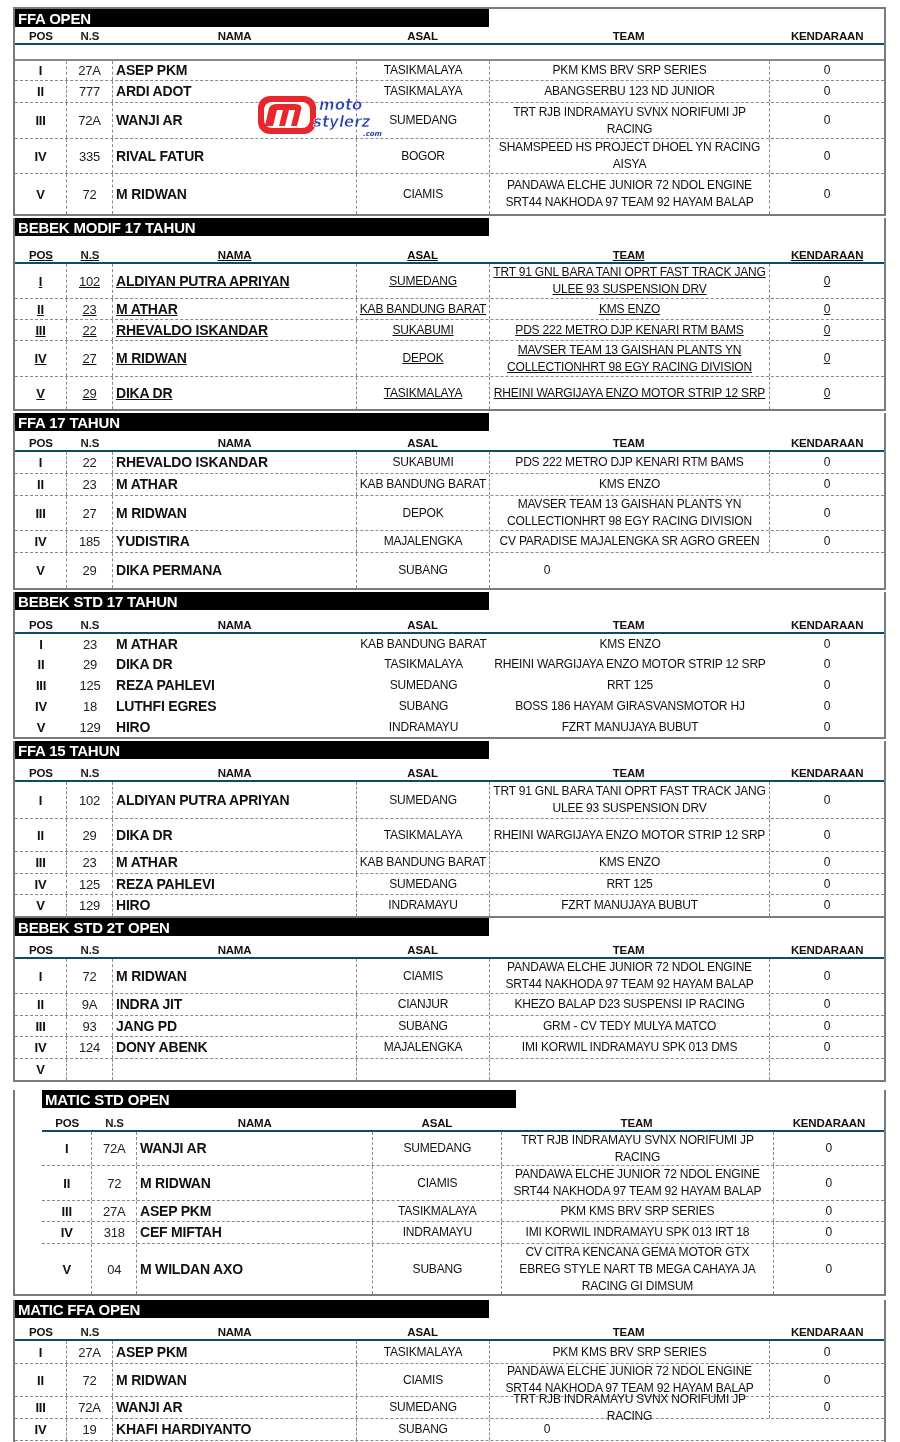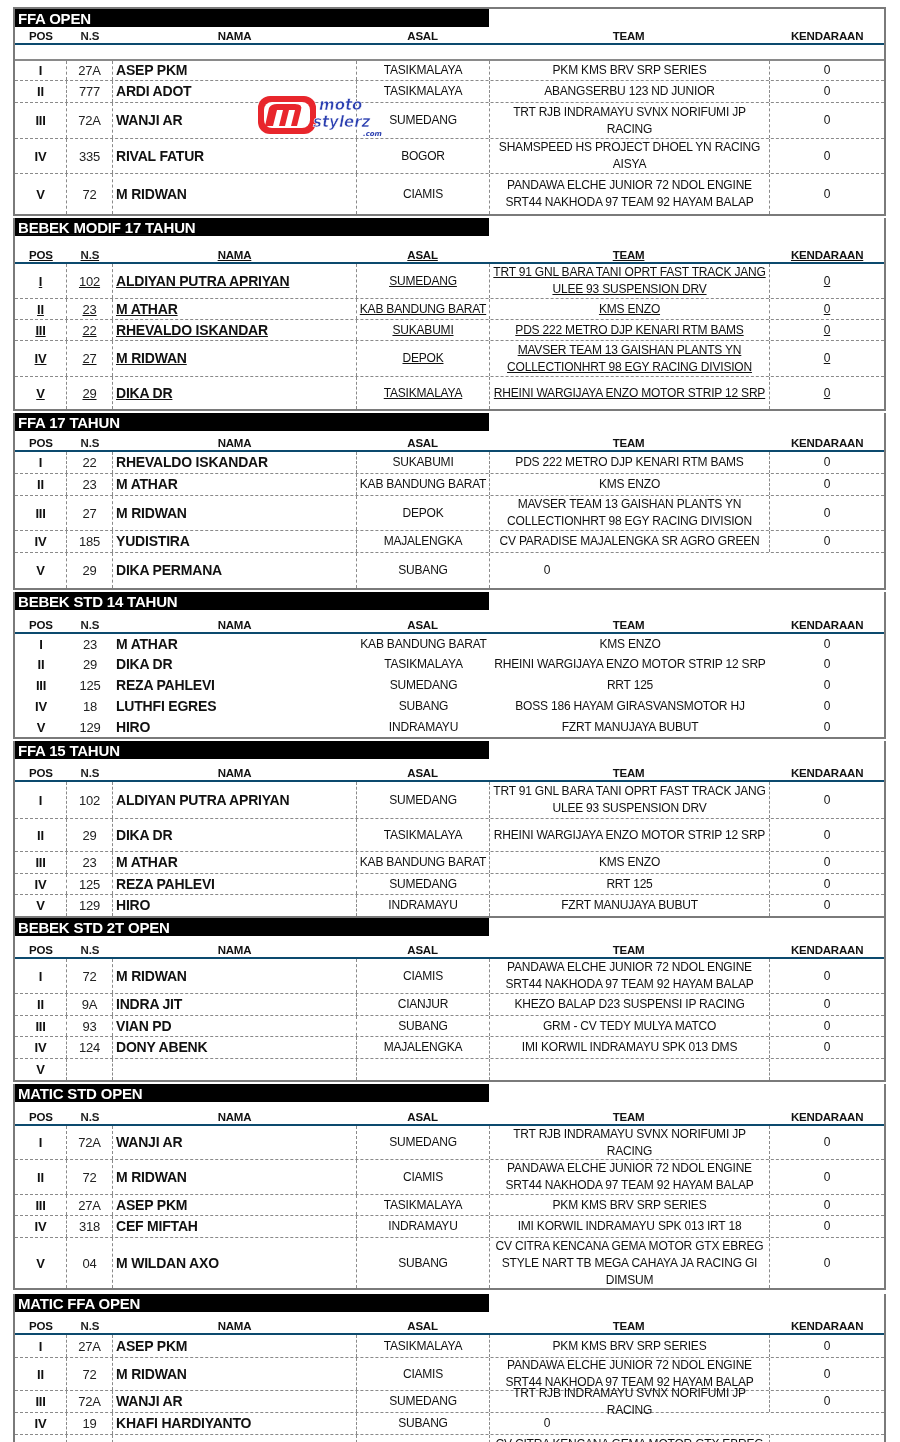--- a/index.html
+++ b/index.html
@@ -358,21 +358,21 @@
         </div>
         <div class="cell c-asal">
           <span>SUBANG</span>
         </div>
         <div class="cell c-kend">
           <span>0</span>
         </div>
       </div>
     </div>
     <div class="section" style="margin-top: 2px;">
-      <div class="sec-title">BEBEK STD 14 TAHUN</div>
+      <div class="sec-title">BEBEK STD 17 TAHUN</div>
       <div class="hdr" style="height: 22px;">
         <div class="c-pos">POS</div>
         <div class="c-ns">N.S</div>
         <div class="c-nama">NAMA</div>
         <div class="c-asal">ASAL</div>
         <div class="c-team">TEAM</div>
         <div class="c-kend">KENDARAAN</div>
       </div>
       <div class="row noborder" style="border-bottom: none; height: 20px;">
         <div class="cell c-pos">
@@ -637,21 +637,21 @@
         </div>
       </div>
       <div class="row" style="height: 20px;">
         <div class="cell c-pos">
           <span>III</span>
         </div>
         <div class="cell c-ns">
           <span>93</span>
         </div>
         <div class="cell c-nama">
-          <span>VIAN PD</span>
+          <span>JANG PD</span>
         </div>
         <div class="cell c-asal">
           <span>SUBANG</span>
         </div>
         <div class="cell c-team">
           <span>GRM - CV TEDY MULYA MATCO</span>
         </div>
         <div class="cell c-kend">
           <span>0</span>
         </div>
@@ -690,21 +690,21 @@
           <span></span>
         </div>
         <div class="cell c-team">
           <span></span>
         </div>
         <div class="cell c-kend">
           <span></span>
         </div>
       </div>
     </div>
-    <div class="section" style="margin-top: 2px;">
+    <div class="section" style="margin-top: 8px; padding-left: 27px;">
       <div class="sec-title">MATIC STD OPEN</div>
       <div class="hdr" style="height: 22px;">
         <div class="c-pos">POS</div>
         <div class="c-ns">N.S</div>
         <div class="c-nama">NAMA</div>
         <div class="c-asal">ASAL</div>
         <div class="c-team">TEAM</div>
         <div class="c-kend">KENDARAAN</div>
       </div>
       <div class="row" style="height: 33px;">

